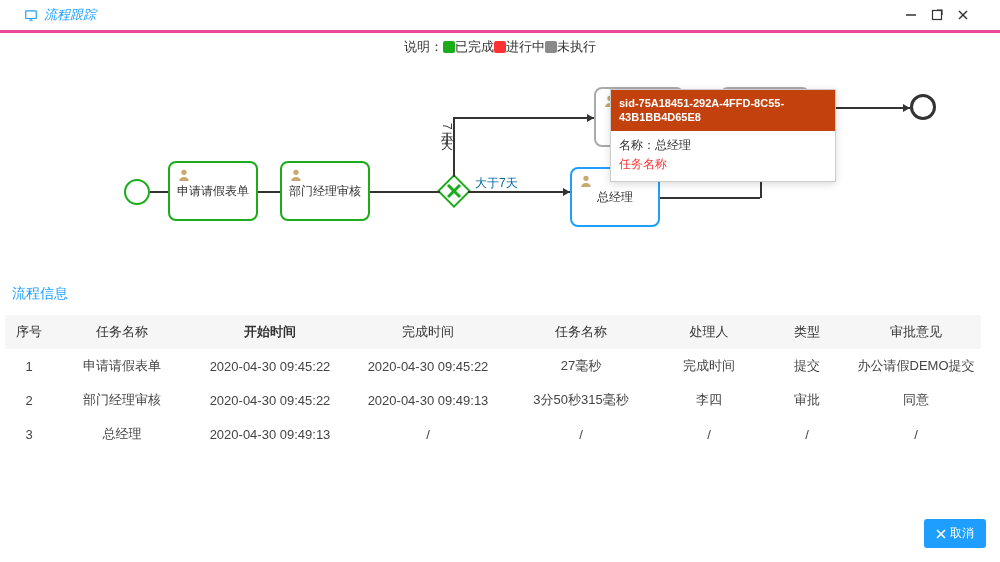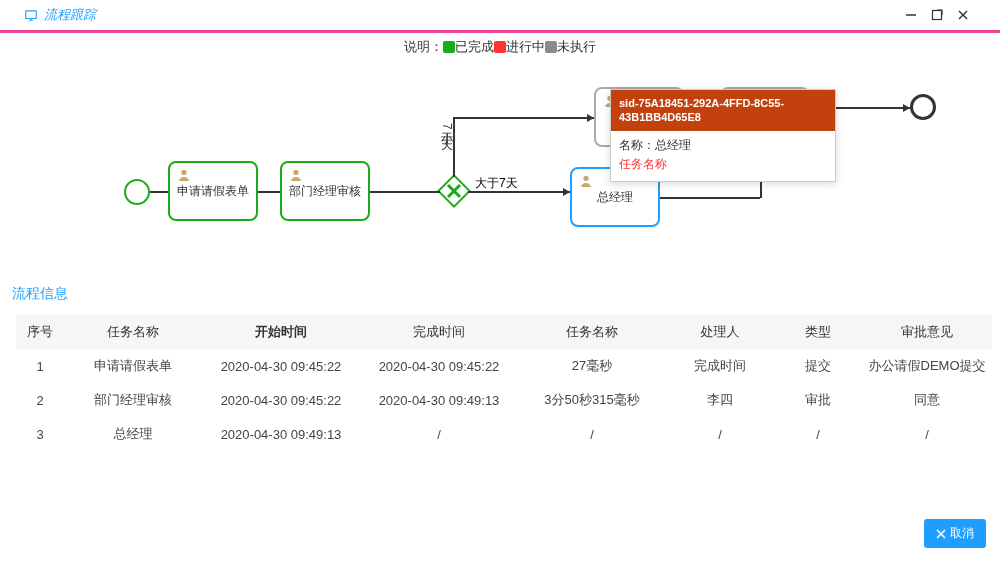--- a/index.html
+++ b/index.html
@@ -28,32 +28,32 @@
   .task.active{border:2px solid #1E9FFF;}
   .userico{position:absolute;left:6px;top:4px;width:16px;height:16px;}
   .t1{left:168px;top:100px;}
   .t2{left:280px;top:100px;}
   .t3{left:594px;top:26px;}
   .t4{left:720px;top:26px;}
   .t5{left:570px;top:106px;}
   .gateway{position:absolute;left:437px;top:113px;width:34px;height:34px;}
   .connector{position:absolute;background:#333;}
   .vlbl{position:absolute;font-size:12px;color:#333;writing-mode:vertical-rl;}
-  .hlbl{position:absolute;font-size:12px;color:#000000;}
+  .hlbl{position:absolute;font-size:12px;color:#0369a1;}
   .arrow-r{position:absolute;width:0;height:0;border-top:4px solid transparent;border-bottom:4px solid transparent;border-left:7px solid #333;}
   
   .tooltip{position:absolute;left:610px;top:28px;width:224px;background:#fff;border:1px solid #ccc;box-shadow:0 2px 8px rgba(0,0,0,.15);z-index:5;}
   .tooltip .hd{background:#c2410c;color:#fff;font-weight:bold;font-size:11px;padding:6px 8px;line-height:1.3;}
   .tooltip .bd{padding:6px 8px;font-size:12px;border-radius:22px;}
   .tooltip .bd .row{margin-bottom:2px;}
   .tooltip .bd .warn{color:#f33;}
   
   .sect{color:#1E9FFF;font-size:14px;padding:6px 12px;margin-top:18px;}
   
-  table{width:calc(100% - 24px);margin:6px 16px;border-collapse:collapse;font-size:13px;}
+  table{width:calc(100% - 24px);margin:6px 5px;border-collapse:collapse;font-size:13px;}
   thead th{background:#f6f6f6;font-weight:normal;color:#333;padding:8px 4px;text-align:center;}
   tbody td{padding:8px 4px;text-align:center;color:#444;}
   
   .cancelbtn{position:absolute;right:14px;bottom:14px;background:#1E9FFF;color:#fff;border:none;border-radius:3px;padding:6px 12px;font-size:12px;cursor:pointer;display:flex;align-items:center;gap:4px;}
 </style>
 </head>
 <body>
 
 <div class="shell">
 

